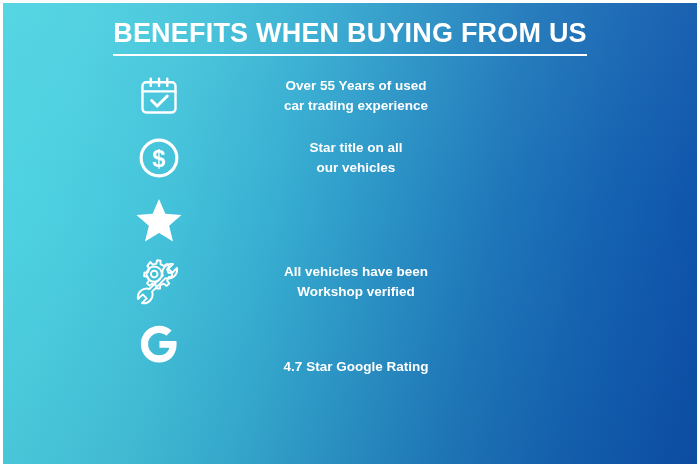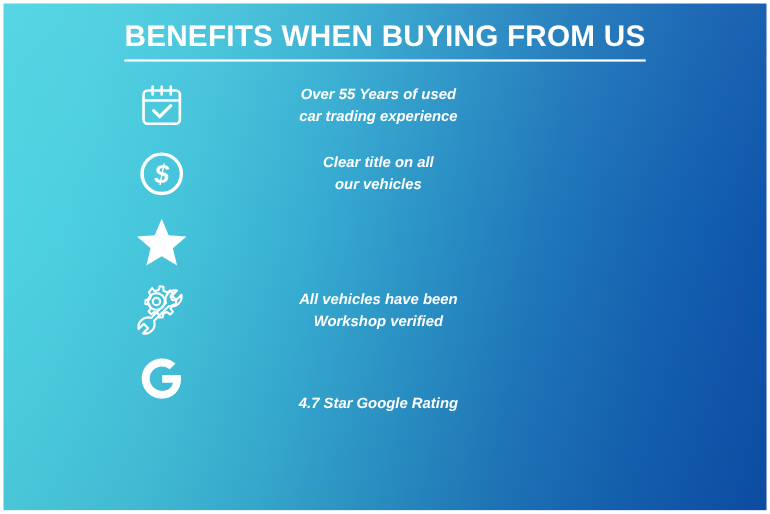--- a/index.html
+++ b/index.html
@@ -64,23 +64,22 @@
   }
   .headline span.hl-text {
     display: inline-block;
     border-bottom: 2.5px solid #ffffff;
     padding-bottom: 5px;
   }
 
   .benefits {
     position: absolute;
     top: 62px;
-    left: 104px;
+    left: 116px;
     width: 400px;
-    font-style: italic;
   }
 
   .benefit-row {
     display: flex;
     align-items: center;
     height: 62px;
   }
 
   .benefit-icon {
     width: 80px;
@@ -137,21 +136,21 @@
       </div>
 
 
       <div class="benefit-row">
         <div class="benefit-icon">
           <svg width="44" height="44" viewBox="0 0 48 48">
             <circle cx="24" cy="24" r="19.5" fill="none" stroke="#ffffff" stroke-width="3.4"></circle>
             <text x="24" y="33.5" text-anchor="middle" fill="#ffffff" font-family="Liberation Sans, sans-serif" font-size="26" font-weight="bold">$</text>
           </svg>
         </div>
-        <div class="benefit-text">Clear title on all
+        <div class="benefit-text">Star title on all
 our vehicles</div>
       </div>
 
       <div class="benefit-row">
         <div class="benefit-icon">
           <svg width="48" height="46" viewBox="0 0 50 48">
             <polygon fill="#ffffff" points="25,2 31.6,17.6 48.5,18.9 35.6,29.9 39.6,46.4 25,37.5 10.4,46.4 14.4,29.9 1.5,18.9 18.4,17.6"></polygon>
           </svg>
         </div>
       </div>

